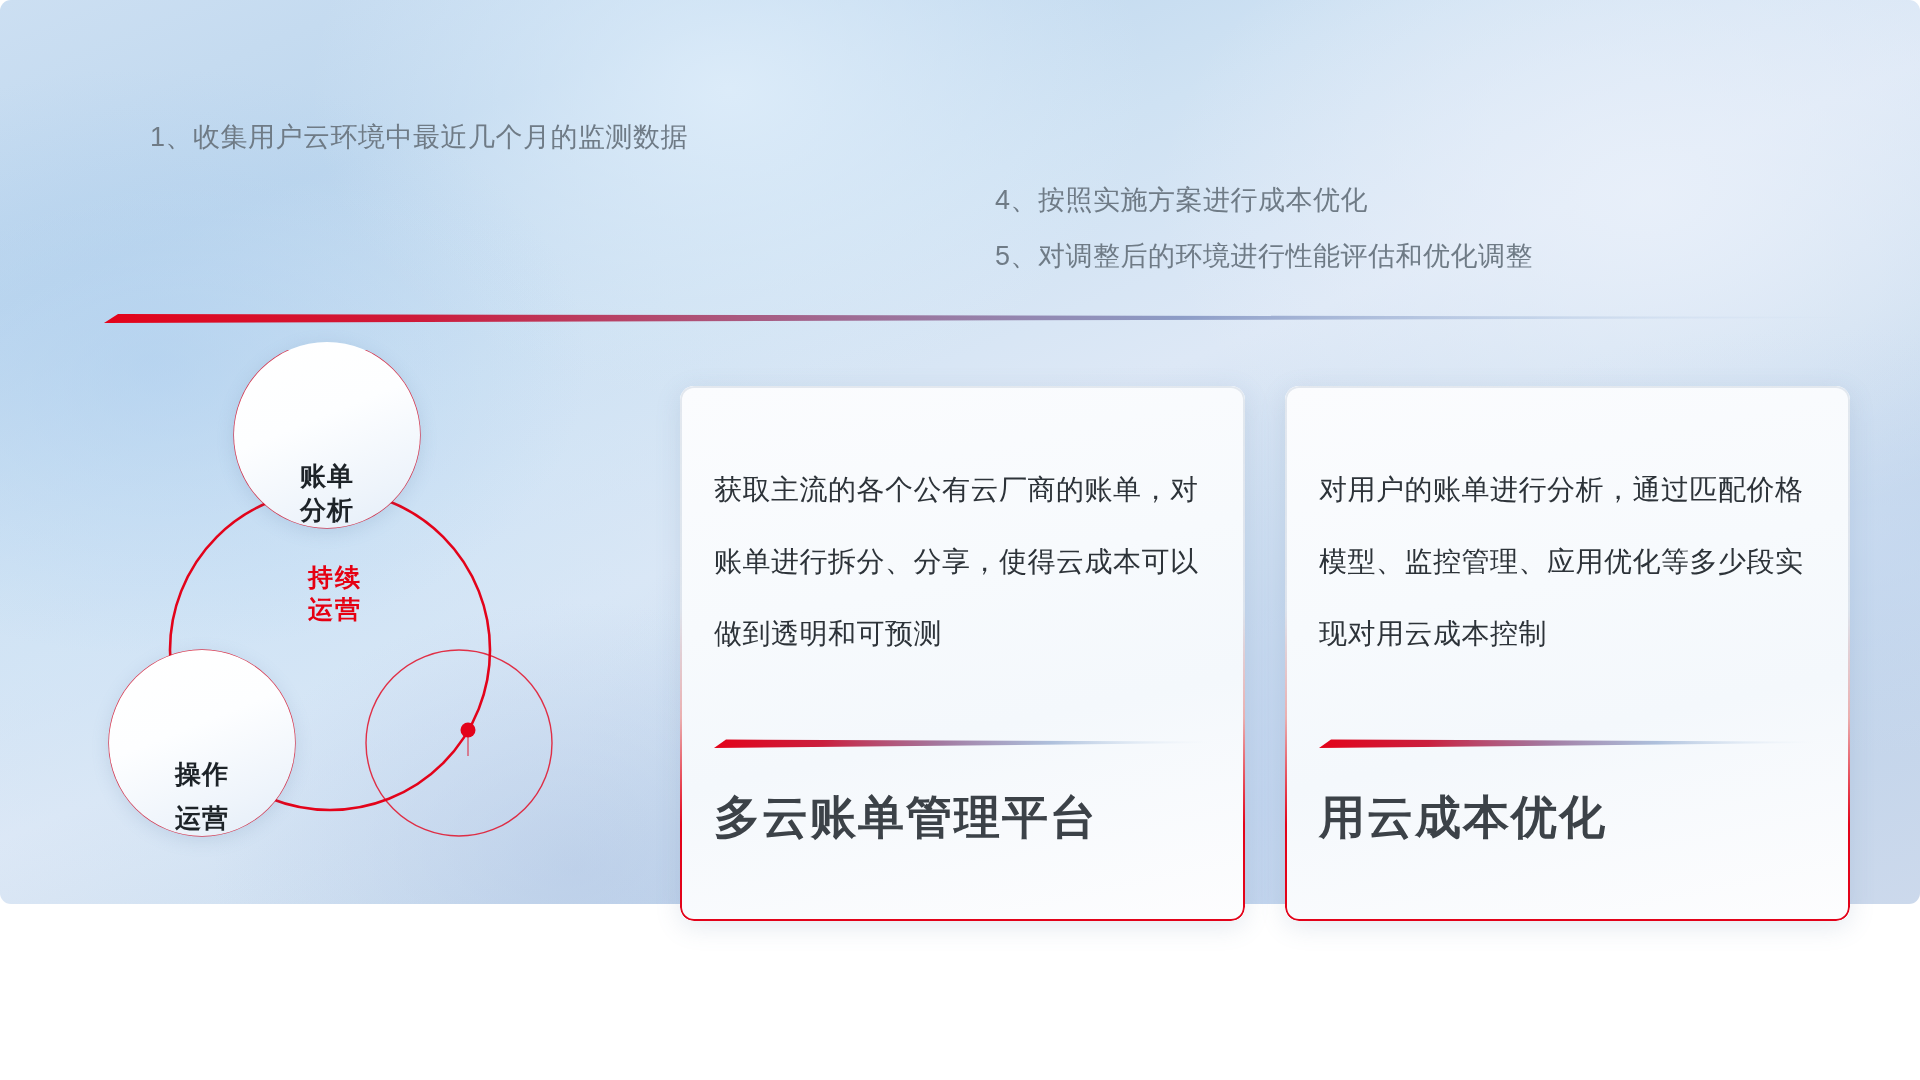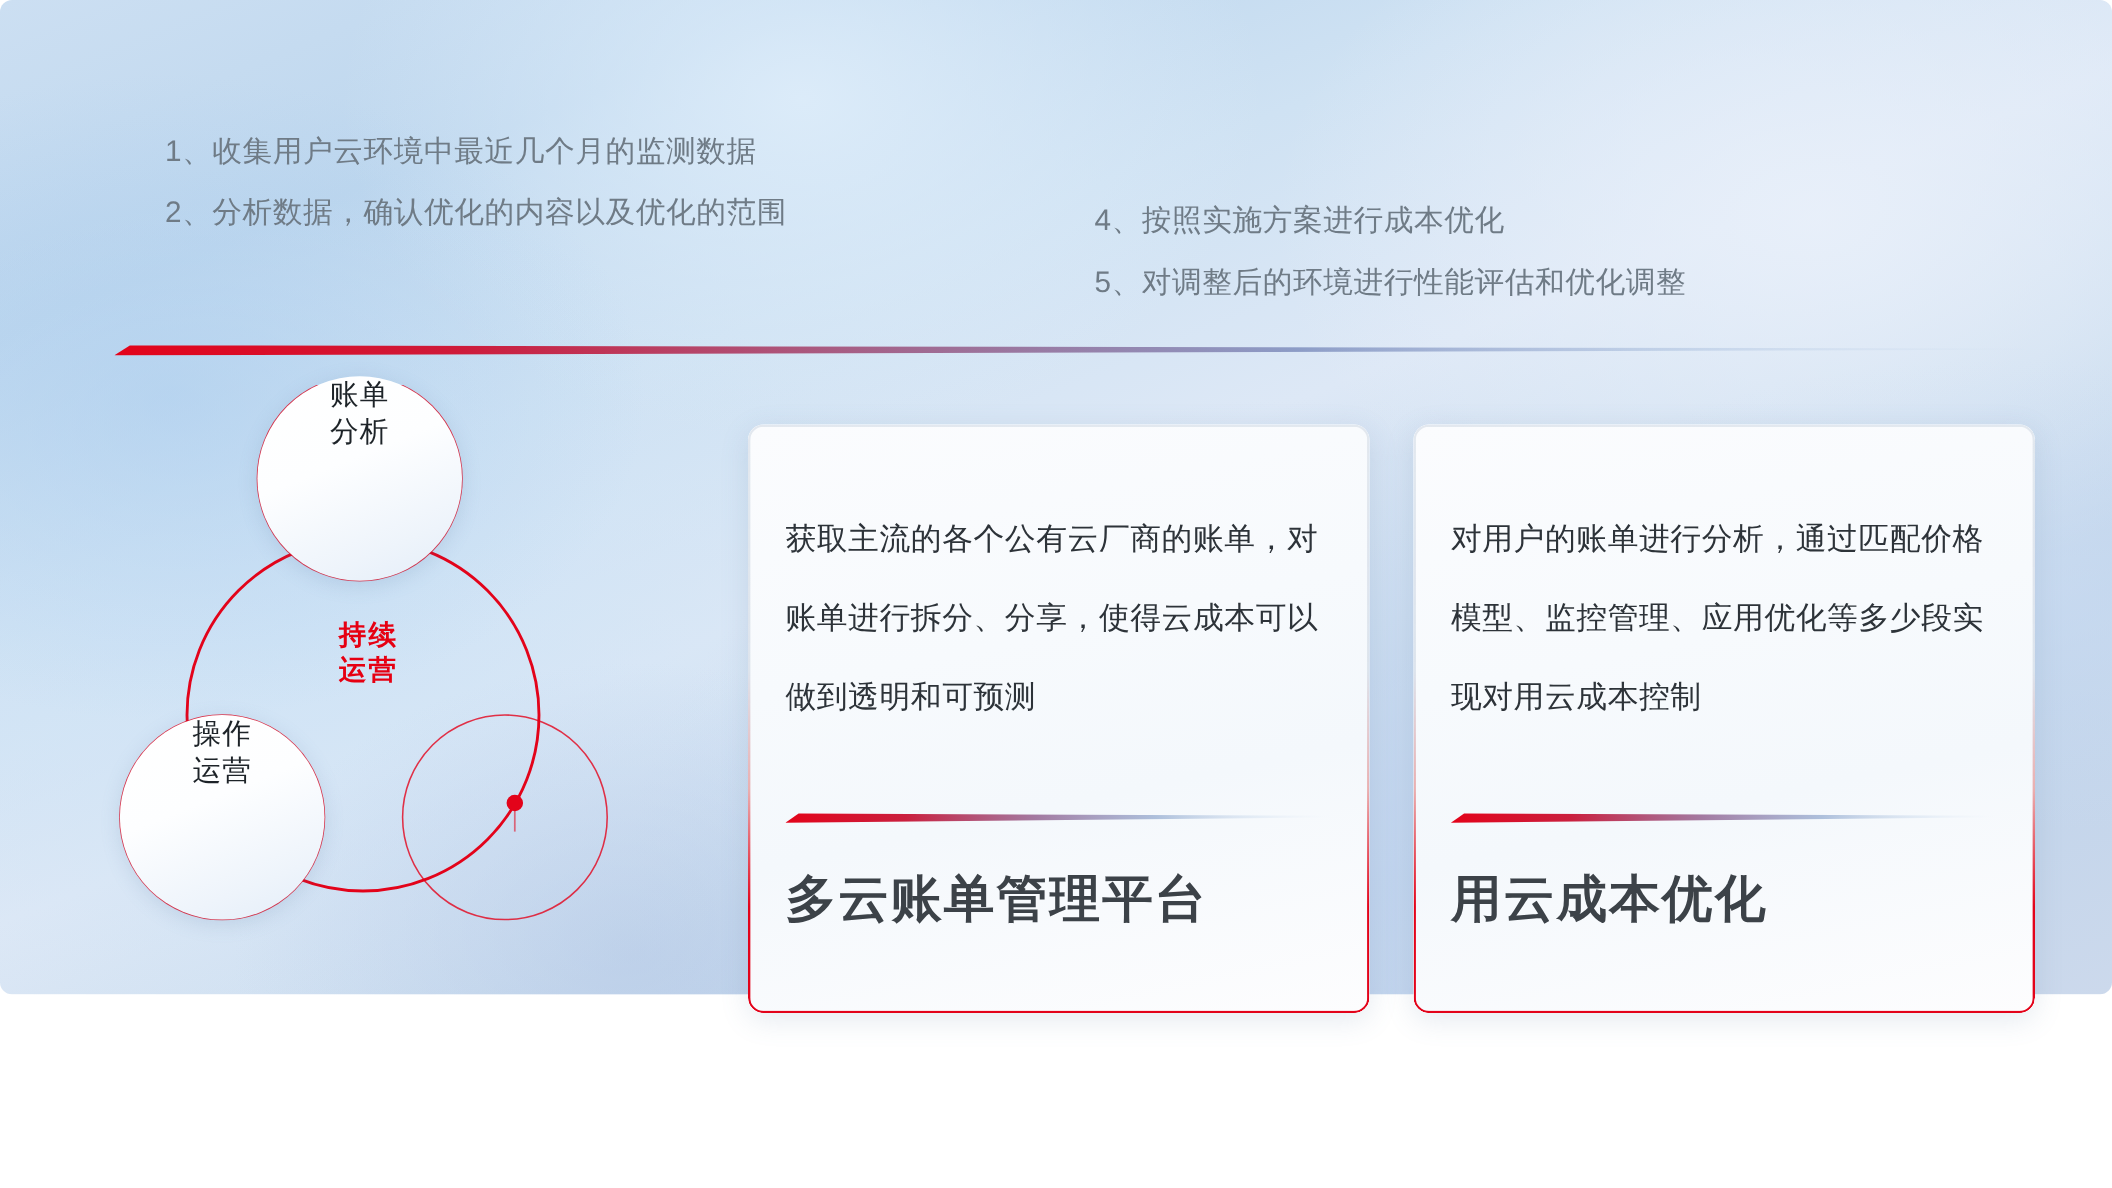--- a/index.html
+++ b/index.html
@@ -56,32 +56,32 @@
   
   #diagram {
     position:absolute;
     left:100px; top:350px;
     width:560px; height:600px;
   }
   .bubble {
     position:absolute;
     border-radius:50%;
     display:flex; flex-direction:column;
-    align-items:center; justify-content:flex-start;
+    align-items:center; justify-content:flex-end;
     color:#1d2328;
     font-size:26px;
-    font-weight:normal;
+    font-weight:bold;
     line-height:1.30;
     letter-spacing:1px;
     background:
       linear-gradient(158deg,#ffffff 0%,#fdfeff 42%,#eef4fb 78%,#e3edf8 100%);
     box-shadow:0 4px 18px rgba(96,128,170,0.20);
   }
   #bubble-top    { left:134px; top:-8px;  width:186px; height:186px; }
-  #bubble-left   { left:9px;   top:300px; width:186px; height:186px; }
+  #bubble-left   { left:9px;   top:300px; width:186px; height:186px;gap:10px; }
   #bubble-right  { left:266px; top:300px; width:186px; height:186px; }
   #center-label {
     position:absolute;
     left:155px; top:211px;
     width:160px;
     text-align:center;
     color:#e60012;
     font-size:25px;
     font-weight:bold;
     line-height:1.28;
@@ -142,21 +142,20 @@
     letter-spacing:2px;
   }
 </style>
 </head>
 <body>
 
 <div id="stage">
 
   <div class="bullets" id="bullets-left">
     <div class="line">1、收集用户云环境中最近几个月的监测数据</div>
-    <div class="line">2、分析数据，确认优化的内容以及优化的范围</div>
   </div>
 
   <div class="bullets" id="bullets-right">
     <div class="line">4、按照实施方案进行成本优化</div>
     <div class="line">5、对调整后的环境进行性能评估和优化调整</div>
   </div>
 
   <svg id="top-divider" viewBox="0 0 1736 14" preserveAspectRatio="none">
     <defs>
       <linearGradient id="gradTop" x1="0" y1="0" x2="1" y2="0">

